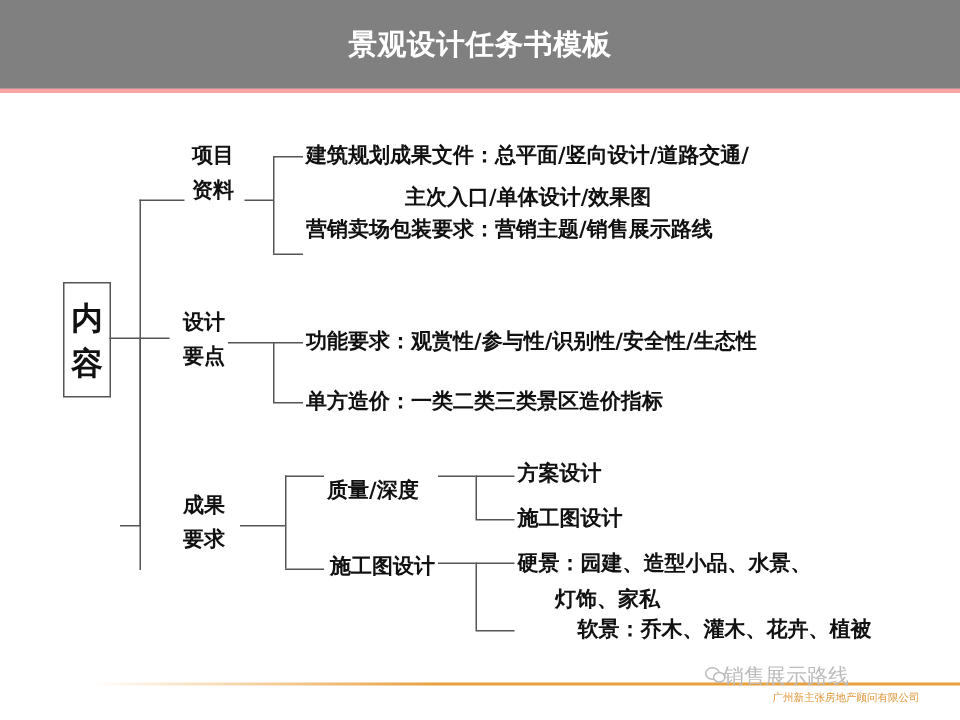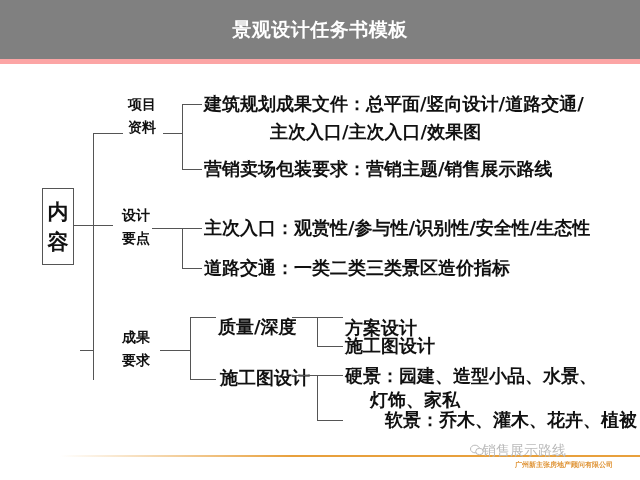--- a/index.html
+++ b/index.html
@@ -5,48 +5,48 @@
     html, body { margin: 0; padding: 0; }
     body {
       width: 640px; height: 480px; position: relative; overflow: hidden;
       background: #ffffff;
       font-family: "DejaVu Sans", "Liberation Sans", sans-serif;
       color: #111;
     }
     .header {
       position: absolute; left: 0; top: 0; width: 640px; height: 59px;
       background: #808080;
-      border-bottom: 5px solid #fca5a5;
+      border-bottom: 3px solid #fca5a5;
       display: flex; align-items: center; justify-content: center;
     }
     .header-title {
       color: #ffffff; font-size: 19px; font-weight: bold; letter-spacing: 0.5px;
     }
     .line { position: absolute; background: #555; }
     .h { height: 1px; }
     .v { width: 1px; }
     .root-box {
       position: absolute; left: 42px; top: 188px; width: 30px; height: 75px;
       border: 1px solid #555; background: #fff;
       display: flex; flex-direction: column; align-items: center; justify-content: center;
       font-size: 21px; font-weight: bold; line-height: 30px;
     }
-    .t { position: absolute; font-size: 18px; font-weight: bold; white-space: nowrap; line-height: 18px; }
+    .t { position: absolute; font-size: 14px; font-weight: bold; white-space: nowrap; line-height: 18px; }
     .cat { position: absolute; font-size: 14px; font-weight: bold; line-height: 23px; text-align: center; width: 40px; }
     .footer-line {
       position: absolute; left: 60px; top: 455px; width: 580px; height: 2px;
       background: linear-gradient(to right, rgba(232,160,60,0) 0%, #e8a03c 40%, #e8a03c 100%);
     }
     .footer-brand {
       position: absolute; left: 482px; top: 442px; font-size: 14px; color: #bbb;
       white-space: nowrap;
     }
     .footer-company {
       position: absolute; left: 515px; top: 460px; font-size: 7px; color: #e0963a;
-      font-weight: bold; white-space: nowrap;
+      font-weight: normal; white-space: nowrap;
     }
     .wechat-icon {
       position: absolute; left: 470px; top: 444px; width: 14px; height: 12px;
     }
   </style>
 </head>
 <body>
 
 <div class="header">
   <span class="header-title">景观设计任务书模板</span>
@@ -66,50 +66,50 @@
 
 <div class="cat" style="left:122px; top:93px;">
   <div>项目</div>
   <div>资料</div>
 </div>
 <div class="line h" style="left:163px; top:133px; width:19px;"></div>
 <div class="line v" style="left:182px; top:104px; height:65px;"></div>
 <div class="line h" style="left:182px; top:104px; width:20px;"></div>
 <div class="line h" style="left:182px; top:169px; width:20px;"></div>
 <div class="t" style="left:204px; top:95px;">建筑规划成果文件：总平面/竖向设计/道路交通/</div>
-<div class="t" style="left:270px; top:123px;">主次入口/主次入口/效果图</div>
-<div class="t" style="left:204px; top:160px;">营销卖场包装要求：营销主题/销售展示路线</div>
+<div class="t" style="left:270px; top:123px;">主次入口/单体设计/效果图</div>
+<div class="t" style="left:204px; top:144px;">营销卖场包装要求：营销主题/销售展示路线</div>
 
 <div class="cat" style="left:116px; top:204px;">
   <div>设计</div>
   <div>要点</div>
 </div>
 <div class="line h" style="left:152px; top:228px; width:30px;"></div>
 <div class="line v" style="left:182px; top:228px; height:40px;"></div>
 <div class="line h" style="left:182px; top:228px; width:20px;"></div>
 <div class="line h" style="left:182px; top:268px; width:20px;"></div>
-<div class="t" style="left:204px; top:219px;">主次入口：观赏性/参与性/识别性/安全性/生态性</div>
-<div class="t" style="left:204px; top:259px;">道路交通：一类二类三类景区造价指标</div>
+<div class="t" style="left:204px; top:219px;">功能要求：观赏性/参与性/识别性/安全性/生态性</div>
+<div class="t" style="left:204px; top:259px;">单方造价：一类二类三类景区造价指标</div>
 
 <div class="cat" style="left:116px; top:326px;">
   <div>成果</div>
   <div>要求</div>
 </div>
 <div class="line v" style="left:93px; top:225px; height:126px;"></div>
 <div class="line h" style="left:160px; top:350px; width:30px;"></div>
 <div class="line v" style="left:190px; top:317px; height:62px;"></div>
 <div class="line h" style="left:190px; top:317px; width:26px;"></div>
 <div class="line h" style="left:190px; top:379px; width:26px;"></div>
 
 <div class="t" style="left:218px; top:318px;">质量/深度</div>
 <div class="line h" style="left:292px; top:317px; width:25px;"></div>
 <div class="line v" style="left:317px; top:317px; height:29px;"></div>
 <div class="line h" style="left:317px; top:317px; width:26px;"></div>
 <div class="line h" style="left:317px; top:346px; width:26px;"></div>
-<div class="t" style="left:345px; top:307px;margin-top:12px;">方案设计</div>
+<div class="t" style="left:345px; top:307px;">方案设计</div>
 <div class="t" style="left:345px; top:337px;">施工图设计</div>
 
 <div class="t" style="left:220px; top:369px;">施工图设计</div>
 <div class="line h" style="left:292px; top:375px; width:25px;"></div>
 <div class="line v" style="left:317px; top:375px; height:45px;"></div>
 <div class="line h" style="left:317px; top:375px; width:26px;"></div>
 <div class="line h" style="left:317px; top:420px; width:26px;"></div>
 <div class="t" style="left:345px; top:367px;text-align:center;">硬景：园建、造型小品、水景、</div>
 <div class="t" style="left:370px; top:391px;">灯饰、家私</div>
 <div class="t" style="left:345px; top:411px;margin-left:40px;">软景：乔木、灌木、花卉、植被</div>

